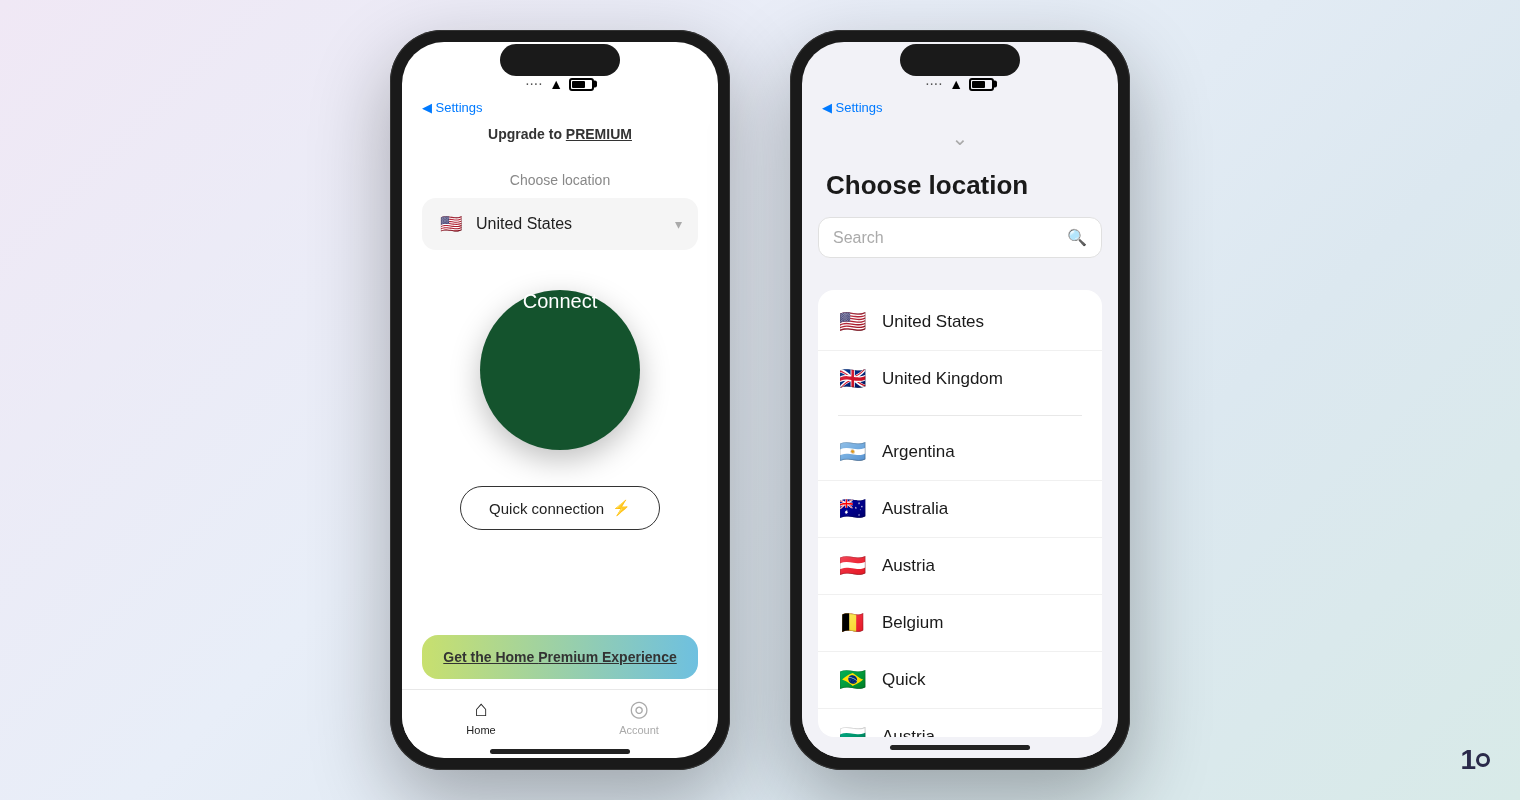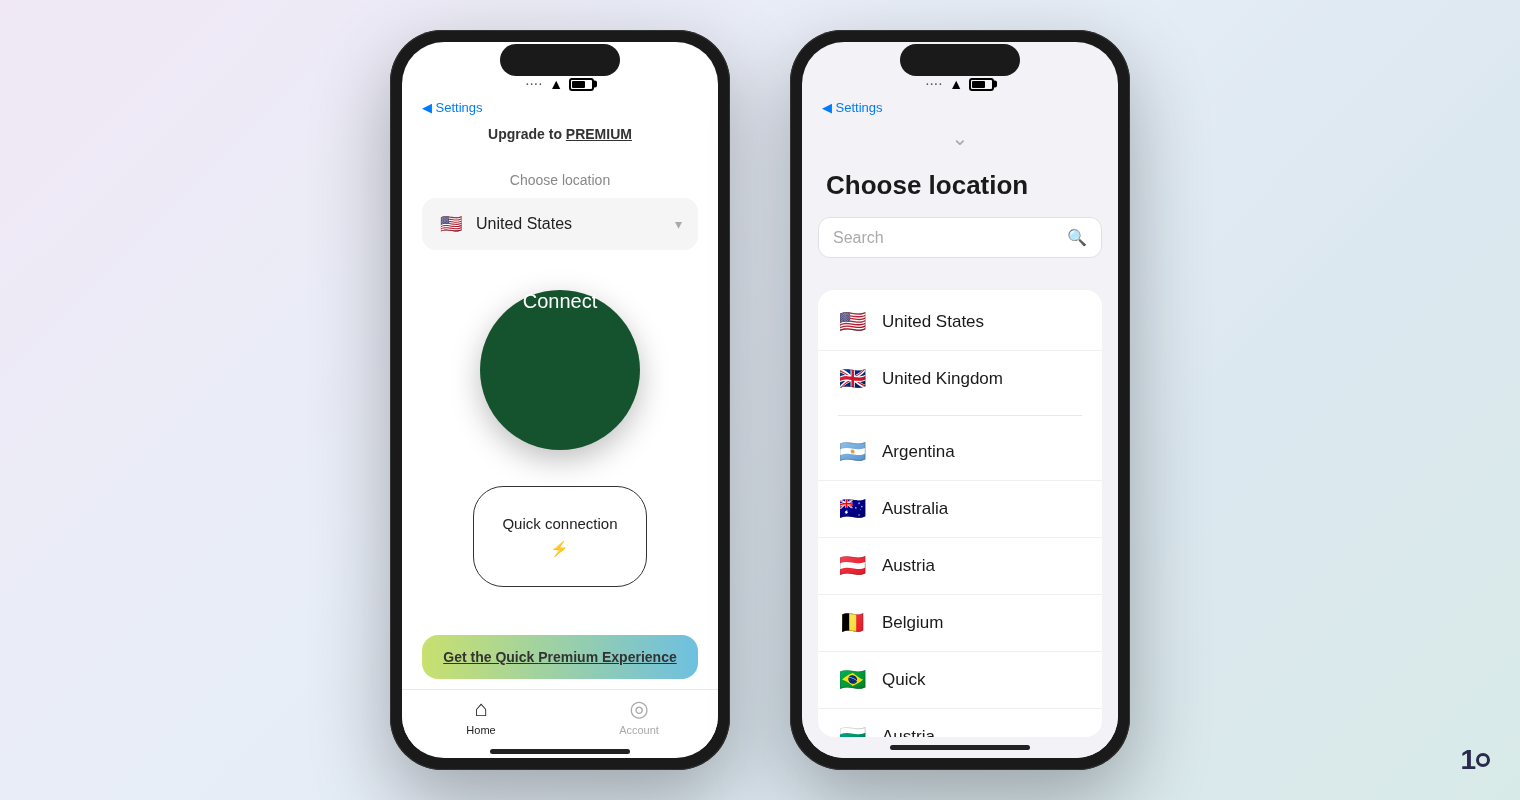--- a/index.html
+++ b/index.html
@@ -204,27 +204,26 @@
 
     .connect-label {
       color: #fff;
       font-size: 20px;
       font-weight: 500;
     }
 
     .quick-connection-btn {
       border: 1.5px solid #333;
       border-radius: 30px;
-      padding: 28px 28px;
+      padding: 12px 28px;
       display: flex;
       align-items: center;
       gap: 8px;
       cursor: pointer;
       background: transparent;
-      flex-direction: column;
     }
 
     .quick-connection-text {
       font-size: 15px;
       color: #222;
     }
 
     .flash-icon {
       color: #f5c542;
       font-size: 15px;
@@ -466,21 +465,21 @@
         </div>
 
         <div class="quick-connection-btn">
           <span class="quick-connection-text">Quick connection</span>
           <span class="flash-icon">⚡</span>
         </div>
 
         <div style="flex:1;"></div>
 
         <div class="premium-banner">
-          <span>Get the Quick </span><span style="text-decoration:underline;font-weight:600;">Premium</span><span> Experience</span>
+          <span>Get the Home </span><span style="text-decoration:underline;font-weight:600;">Premium</span><span> Experience</span>
         </div>
 
       </div>
 
       <div class="tab-bar">
         <div class="tab-item">
           <span class="tab-icon">⌂</span>
           <span class="tab-label">Home</span>
         </div>
         <div class="tab-item">

